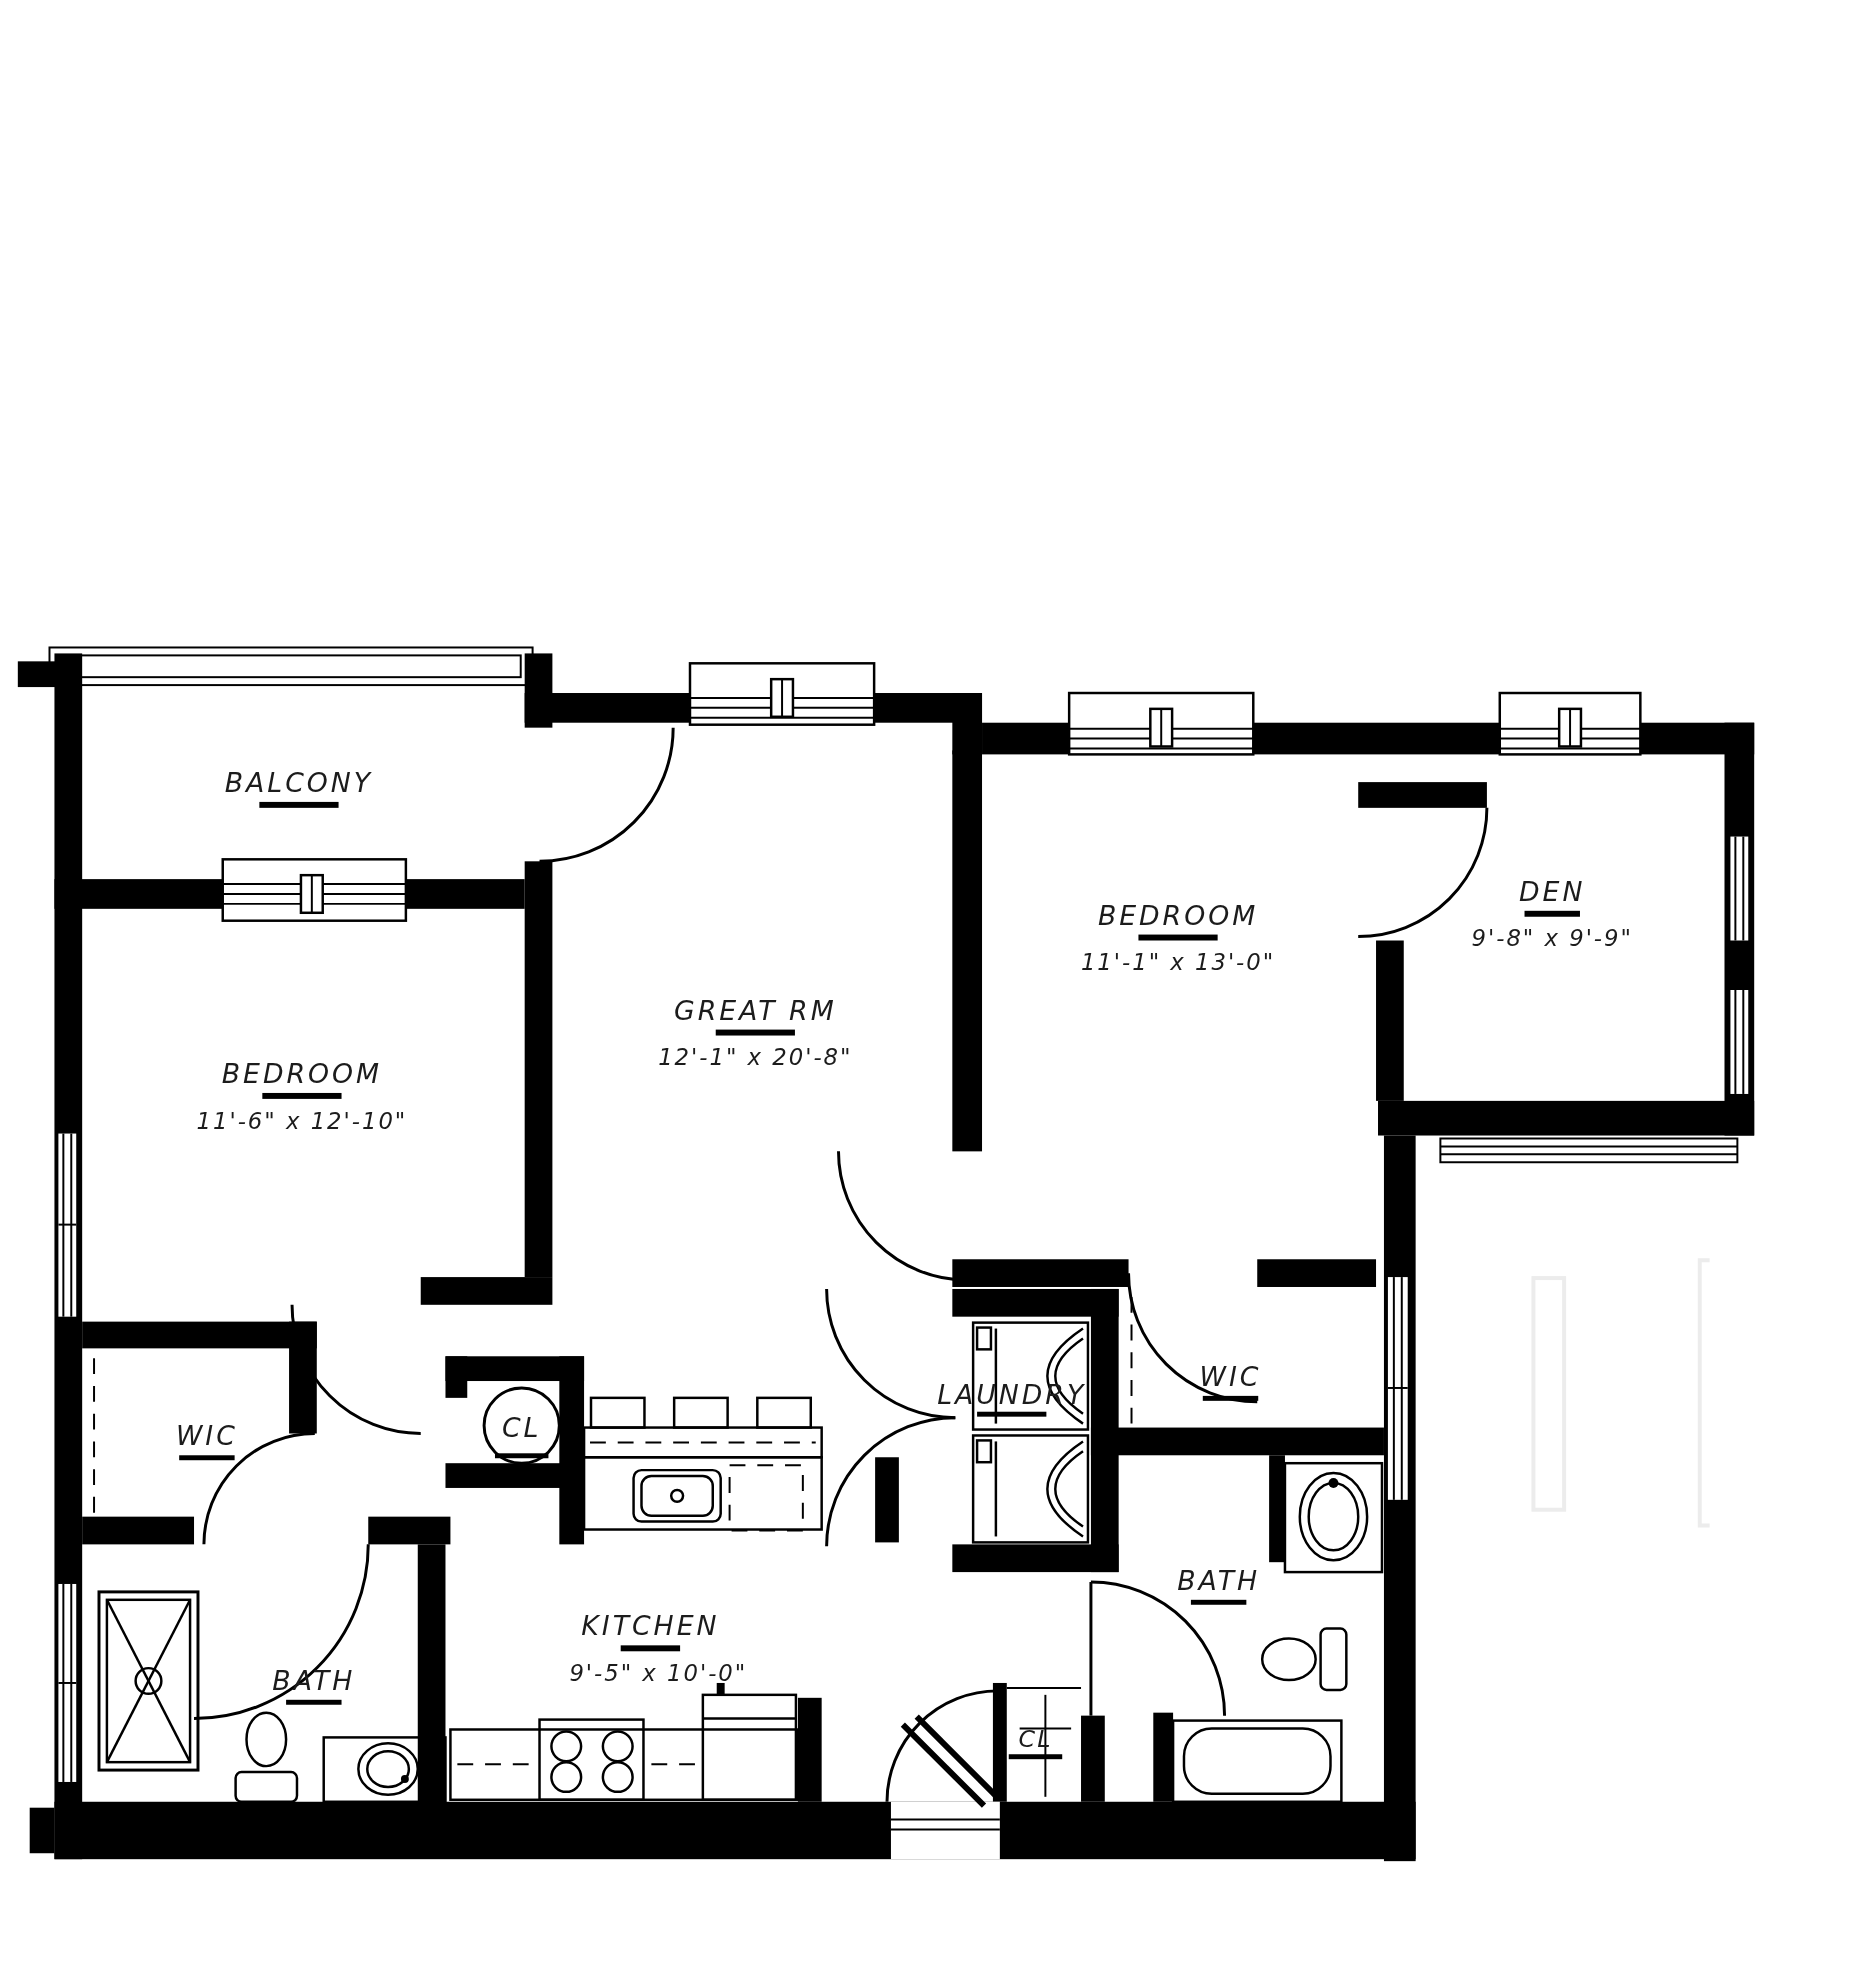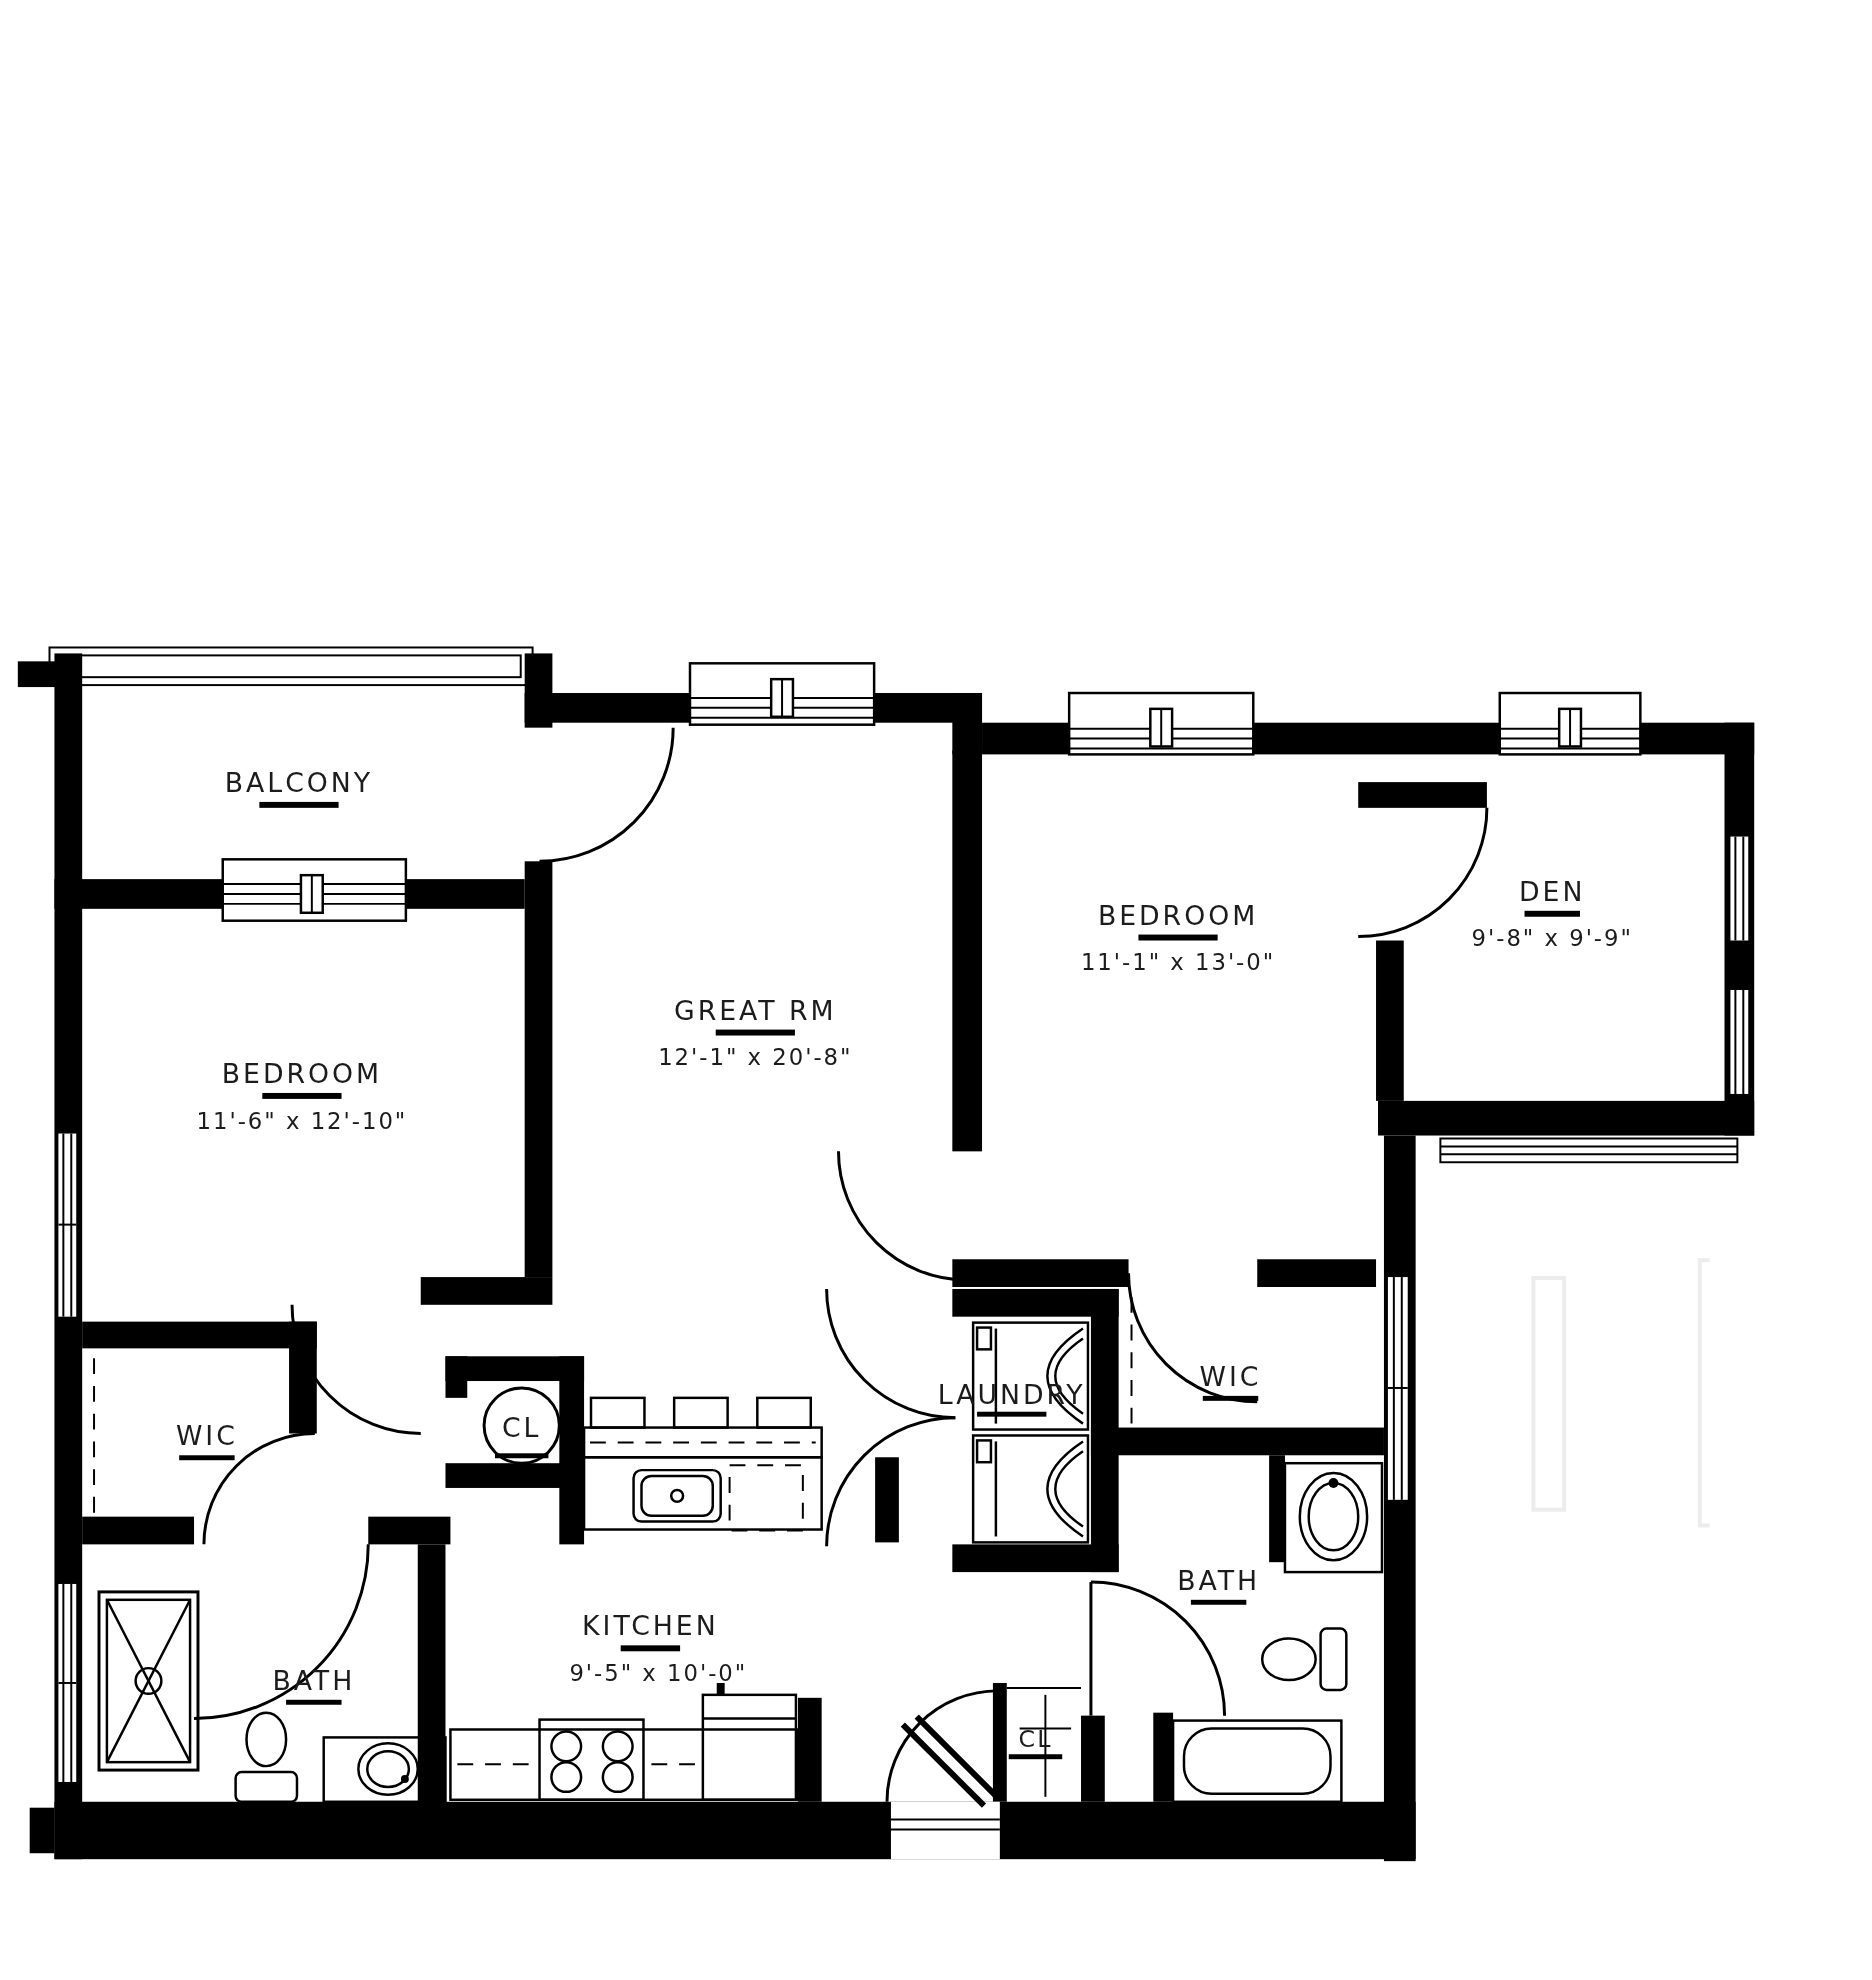--- a/index.html
+++ b/index.html
@@ -1,17 +1,17 @@
 <!DOCTYPE html>
 <html><head>
 <meta charset="utf-8">
 <style>
   html,body{margin:0;padding:0;background:#ffffff;}
   #stage{position:relative;width:1872px;height:1980px;background:#ffffff;overflow:hidden;
-         font-family:"DejaVu Sans", sans-serif;}
+         font-family:"DejaVu Sans", sans-serif;font-style:italic;}
   svg{position:absolute;left:0;top:0;}
   .room-name{font-size:27px;letter-spacing:3px;fill:#1c1c1c;font-weight:400;}
   .room-dims{font-size:23px;letter-spacing:2px;fill:#1c1c1c;font-weight:400;}
   .small-name{font-size:24px;letter-spacing:2px;fill:#1c1c1c;}
   .wall{fill:#000000;}
   .fix{fill:none;stroke:#000000;stroke-width:2.5;}
   .fix3{fill:none;stroke:#000000;stroke-width:3;}
   .arc{fill:none;stroke:#000000;stroke-width:3;}
   .thin{fill:none;stroke:#000000;stroke-width:2;}
   .dash{fill:none;stroke:#000000;stroke-width:2;stroke-dasharray:16 12;}

